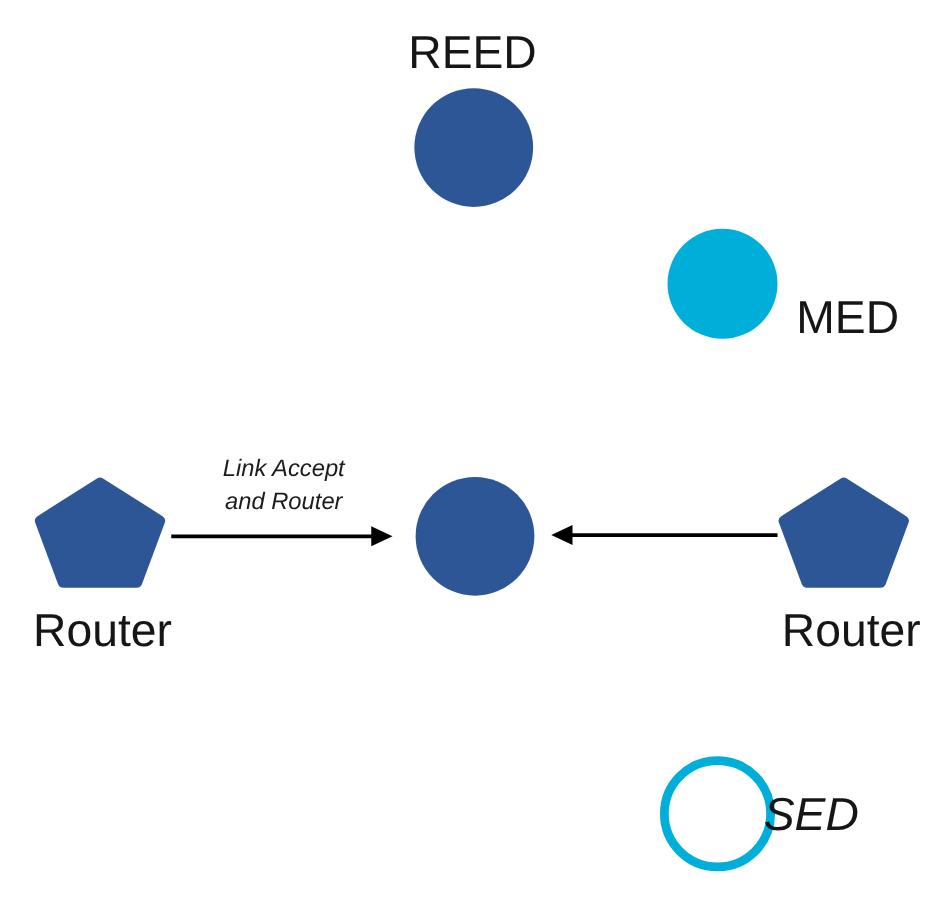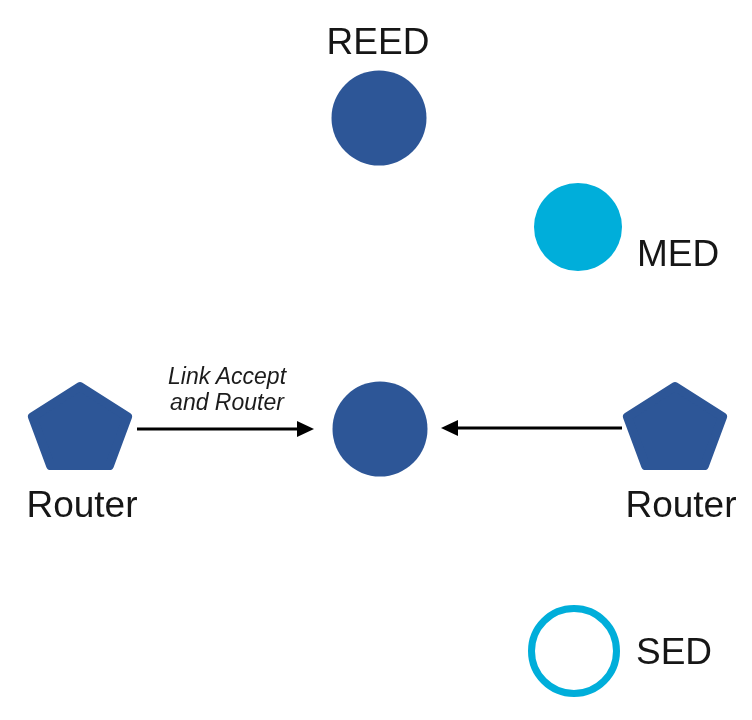--- a/index.html
+++ b/index.html
@@ -28,21 +28,21 @@
     font-size: 37px;
     line-height: 44px;
     white-space: nowrap;
   }
   .centered {
     transform: translateX(-50%);
   }
   .edge-label {
     position: absolute;
     color: #1c1c1c;
-    font-size: 23px;
+    font-size: 19px;
     line-height: 26px;
     font-style: italic;
     text-align: center;
     transform: translateX(-50%);
     white-space: nowrap;
   }
 </style>
 </head>
 <body>
 
@@ -70,20 +70,20 @@
   </svg>
 
   <div class="node-label centered" style="left:378px; top:20px;">REED</div>
 
   <div class="node-label" style="left:637px; top:205px;margin-top:27px;">MED</div>
 
   <div class="node-label centered" style="left:82px; top:483px;">Router</div>
 
   <div class="node-label centered" style="left:681px; top:483px;">Router</div>
 
-  <div class="node-label" style="left:636px; top:630px;">SED</div>
+  <div class="node-label" style="left:611px; top:630px;font-style:italic;">SED</div>
 
   <div class="edge-label" style="left:227px; top:363px;">
     <div>Link Accept</div>
     <div>and Router</div>
   </div>
 
 </div>
 
 </body></html>

